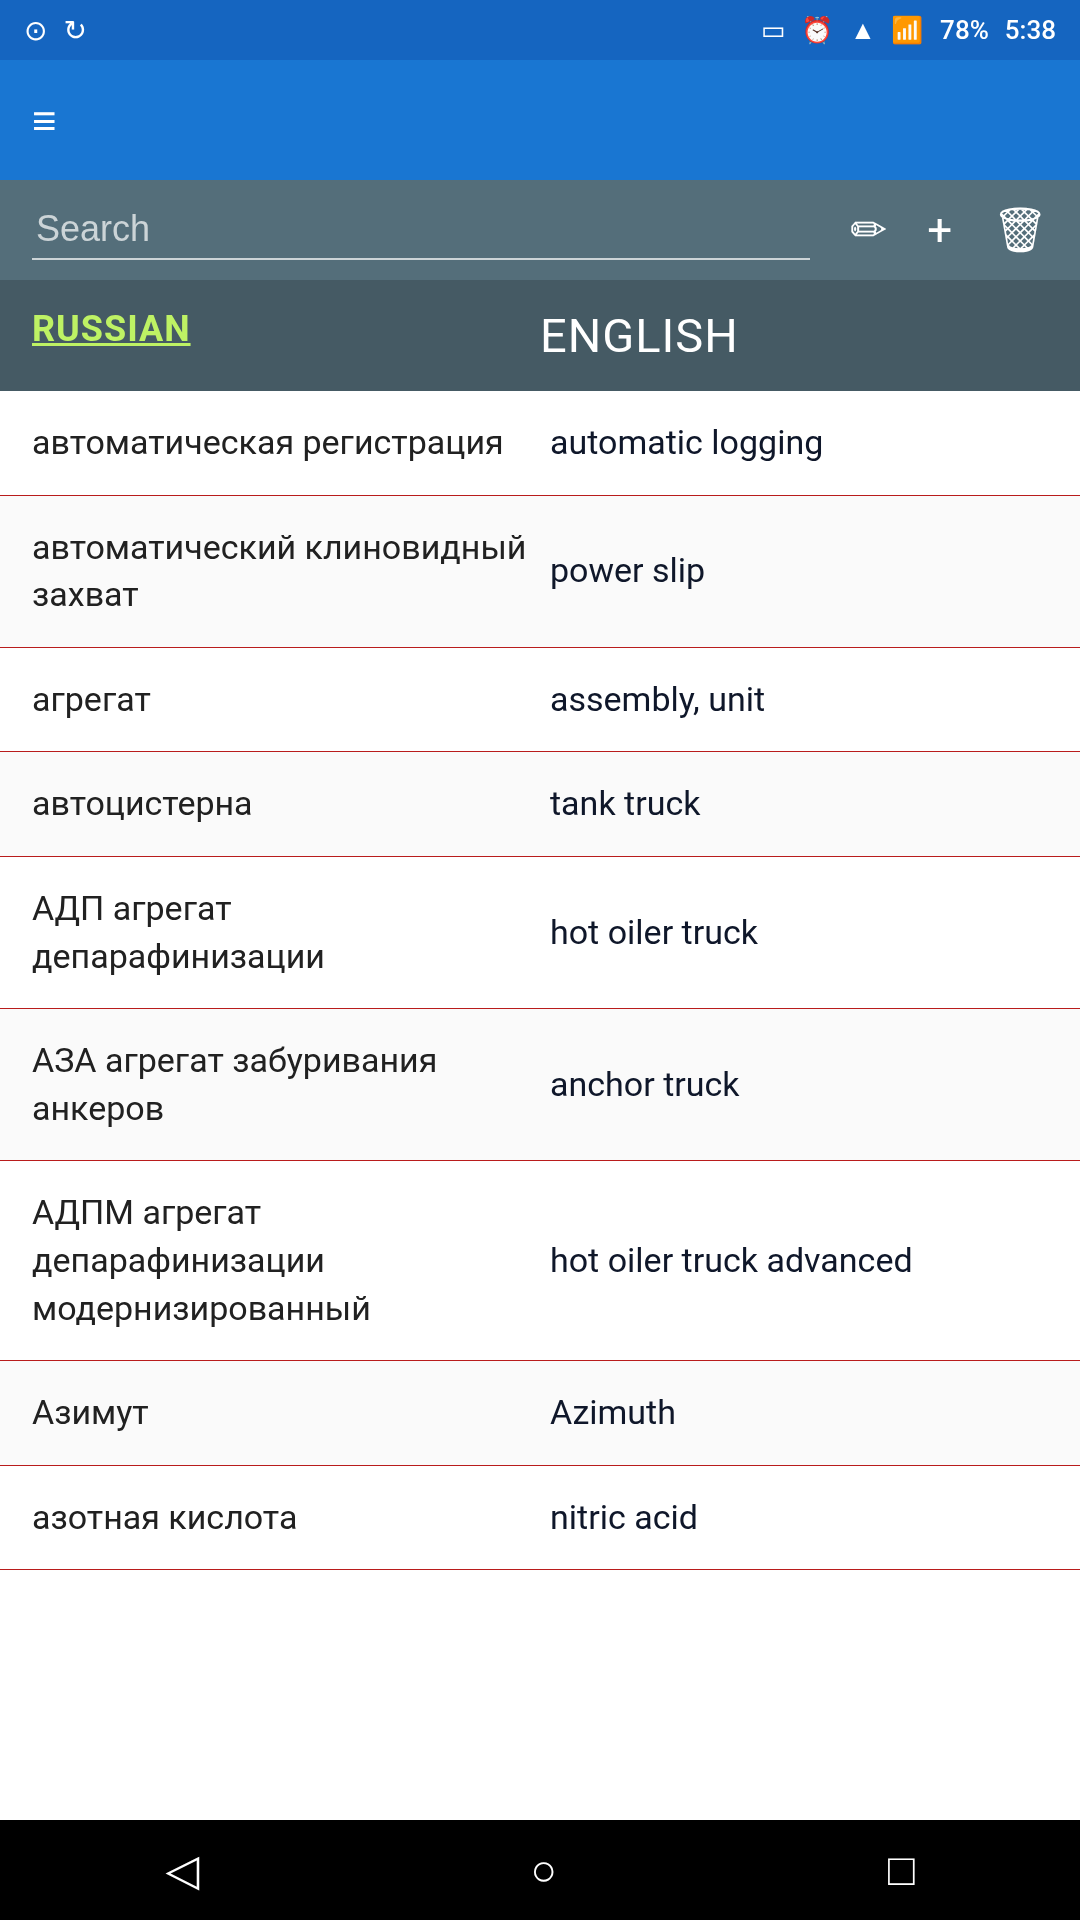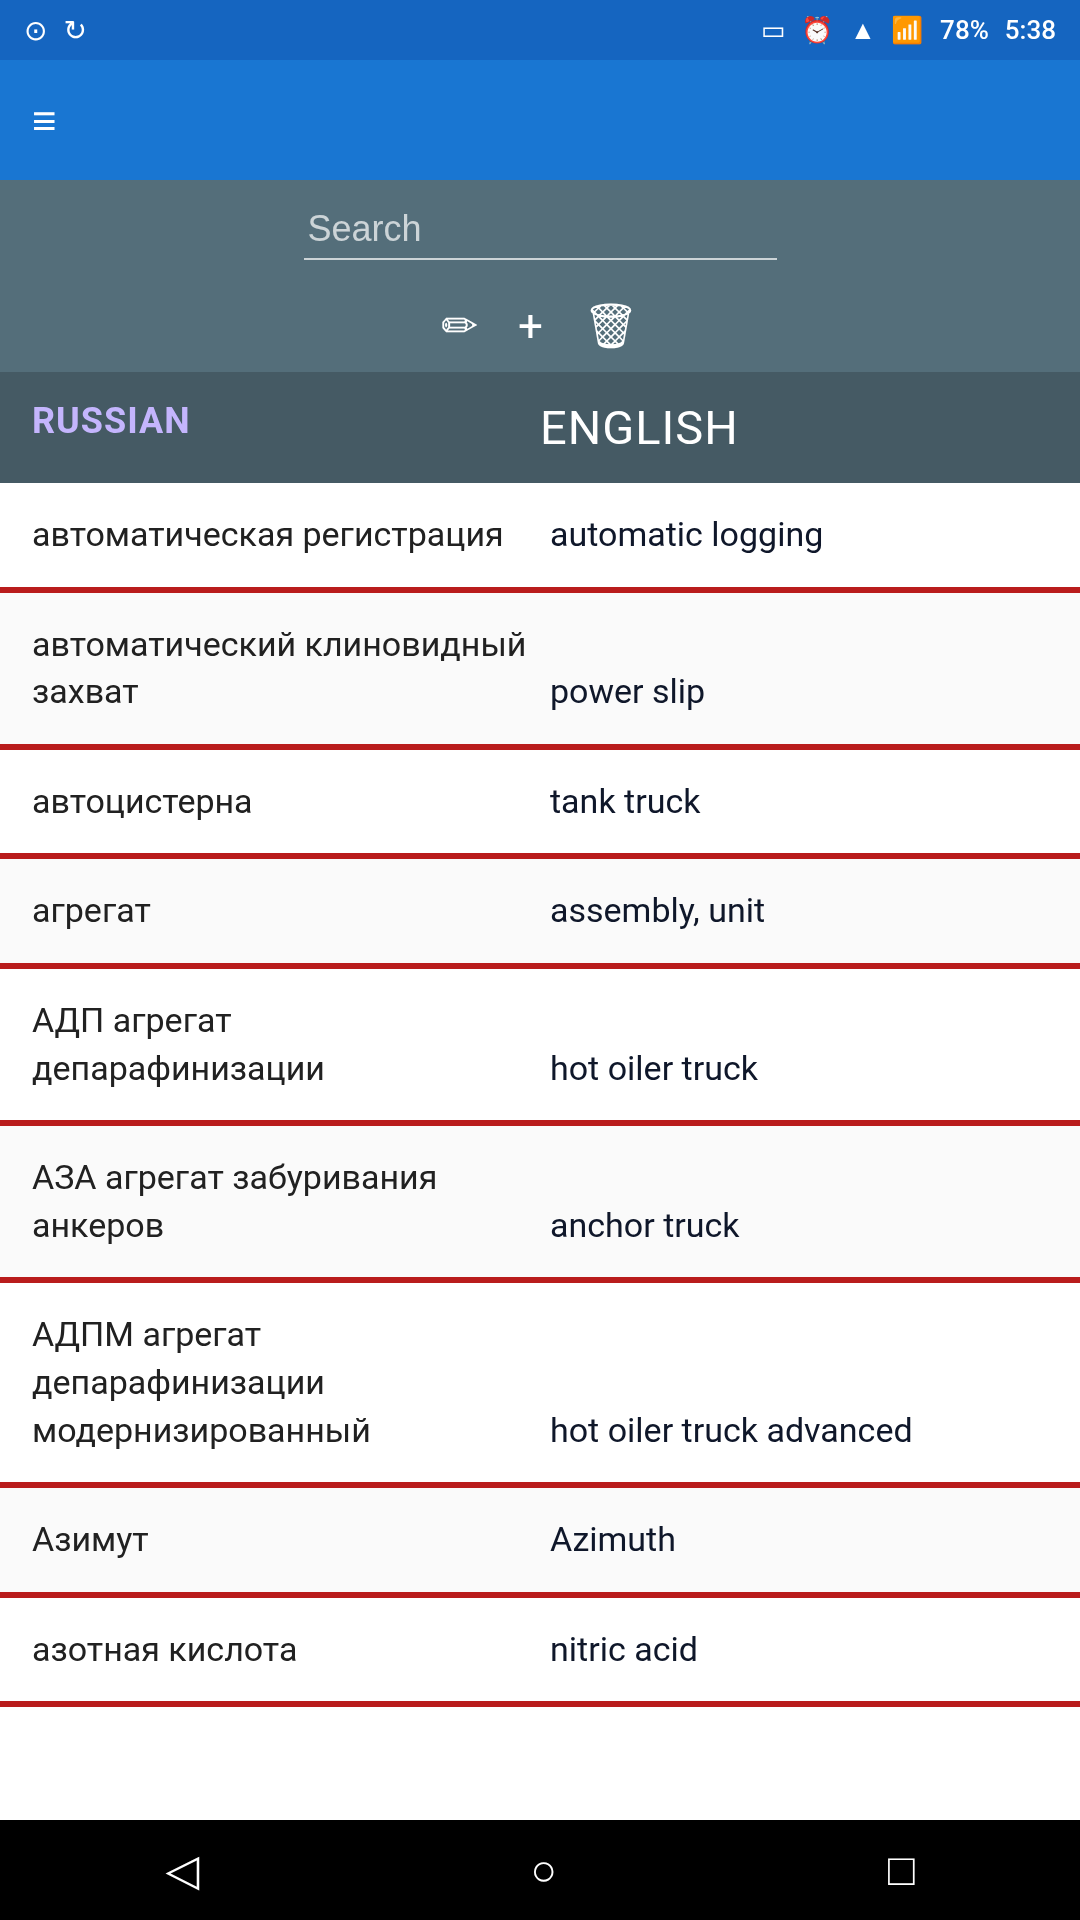--- a/index.html
+++ b/index.html
@@ -59,21 +59,20 @@
       flex: 1;
     }
 
     
     .search-bar {
       background: #546e7a;
       padding: 20px 32px;
       display: flex;
       align-items: center;
       gap: 40px;
-      flex-direction: column;
     }
     .search-input {
       background: transparent;
       border: none;
       border-bottom: 2px solid rgba(255,255,255,0.7);
       color: white;
       font-size: 36px;
       flex: 1;
       padding: 8px 4px;
       outline: none;
@@ -93,46 +92,47 @@
     }
 
     
     .column-headers {
       background: #455a64;
       display: flex;
       padding: 28px 32px;
     }
     .col-russian {
       flex: 1;
-      color: #c4b5fd;
+      color: #bef264;
       font-size: 36px;
       font-weight: 700;
       text-transform: uppercase;
       letter-spacing: 1px;
+      text-decoration: underline;
     }
     .col-english {
       flex: 1;
       color: white;
       font-size: 47px;
       font-weight: 400;
       text-transform: uppercase;
       letter-spacing: 1px;
     }
 
     
     .dict-list {
       flex: 1;
       background: #fff;
       overflow-y: auto;
     }
     .dict-row {
       display: flex;
       padding: 28px 32px;
-      border-bottom: 6px solid #b91c1c;
-      align-items: flex-end;
+      border-bottom: 1px solid #b91c1c;
+      align-items: center;
     }
     .dict-row:nth-child(odd) {
       background: #fff;
     }
     .dict-row:nth-child(even) {
       background: #fafafa;
     }
     .russian-word {
       flex: 1;
       font-size: 34px;
@@ -201,26 +201,26 @@
 <div class="dict-list">
 <div class="dict-row">
       <span class="russian-word">автоматическая регистрация</span>
       <span class="english-word">automatic logging</span>
     </div>
     <div class="dict-row">
       <span class="russian-word">автоматический клиновидный захват</span>
       <span class="english-word">power slip</span>
     </div>
     <div class="dict-row">
+      <span class="russian-word">агрегат</span>
+      <span class="english-word">assembly, unit</span>
+    </div>
+    <div class="dict-row">
       <span class="russian-word">автоцистерна</span>
       <span class="english-word">tank truck</span>
-    </div>
-    <div class="dict-row">
-      <span class="russian-word">агрегат</span>
-      <span class="english-word">assembly, unit</span>
     </div>
     <div class="dict-row">
       <span class="russian-word">АДП агрегат депарафинизации</span>
       <span class="english-word">hot oiler truck</span>
     </div>
     <div class="dict-row">
       <span class="russian-word">АЗА агрегат забуривания анкеров</span>
       <span class="english-word">anchor truck</span>
     </div>
     <div class="dict-row">

